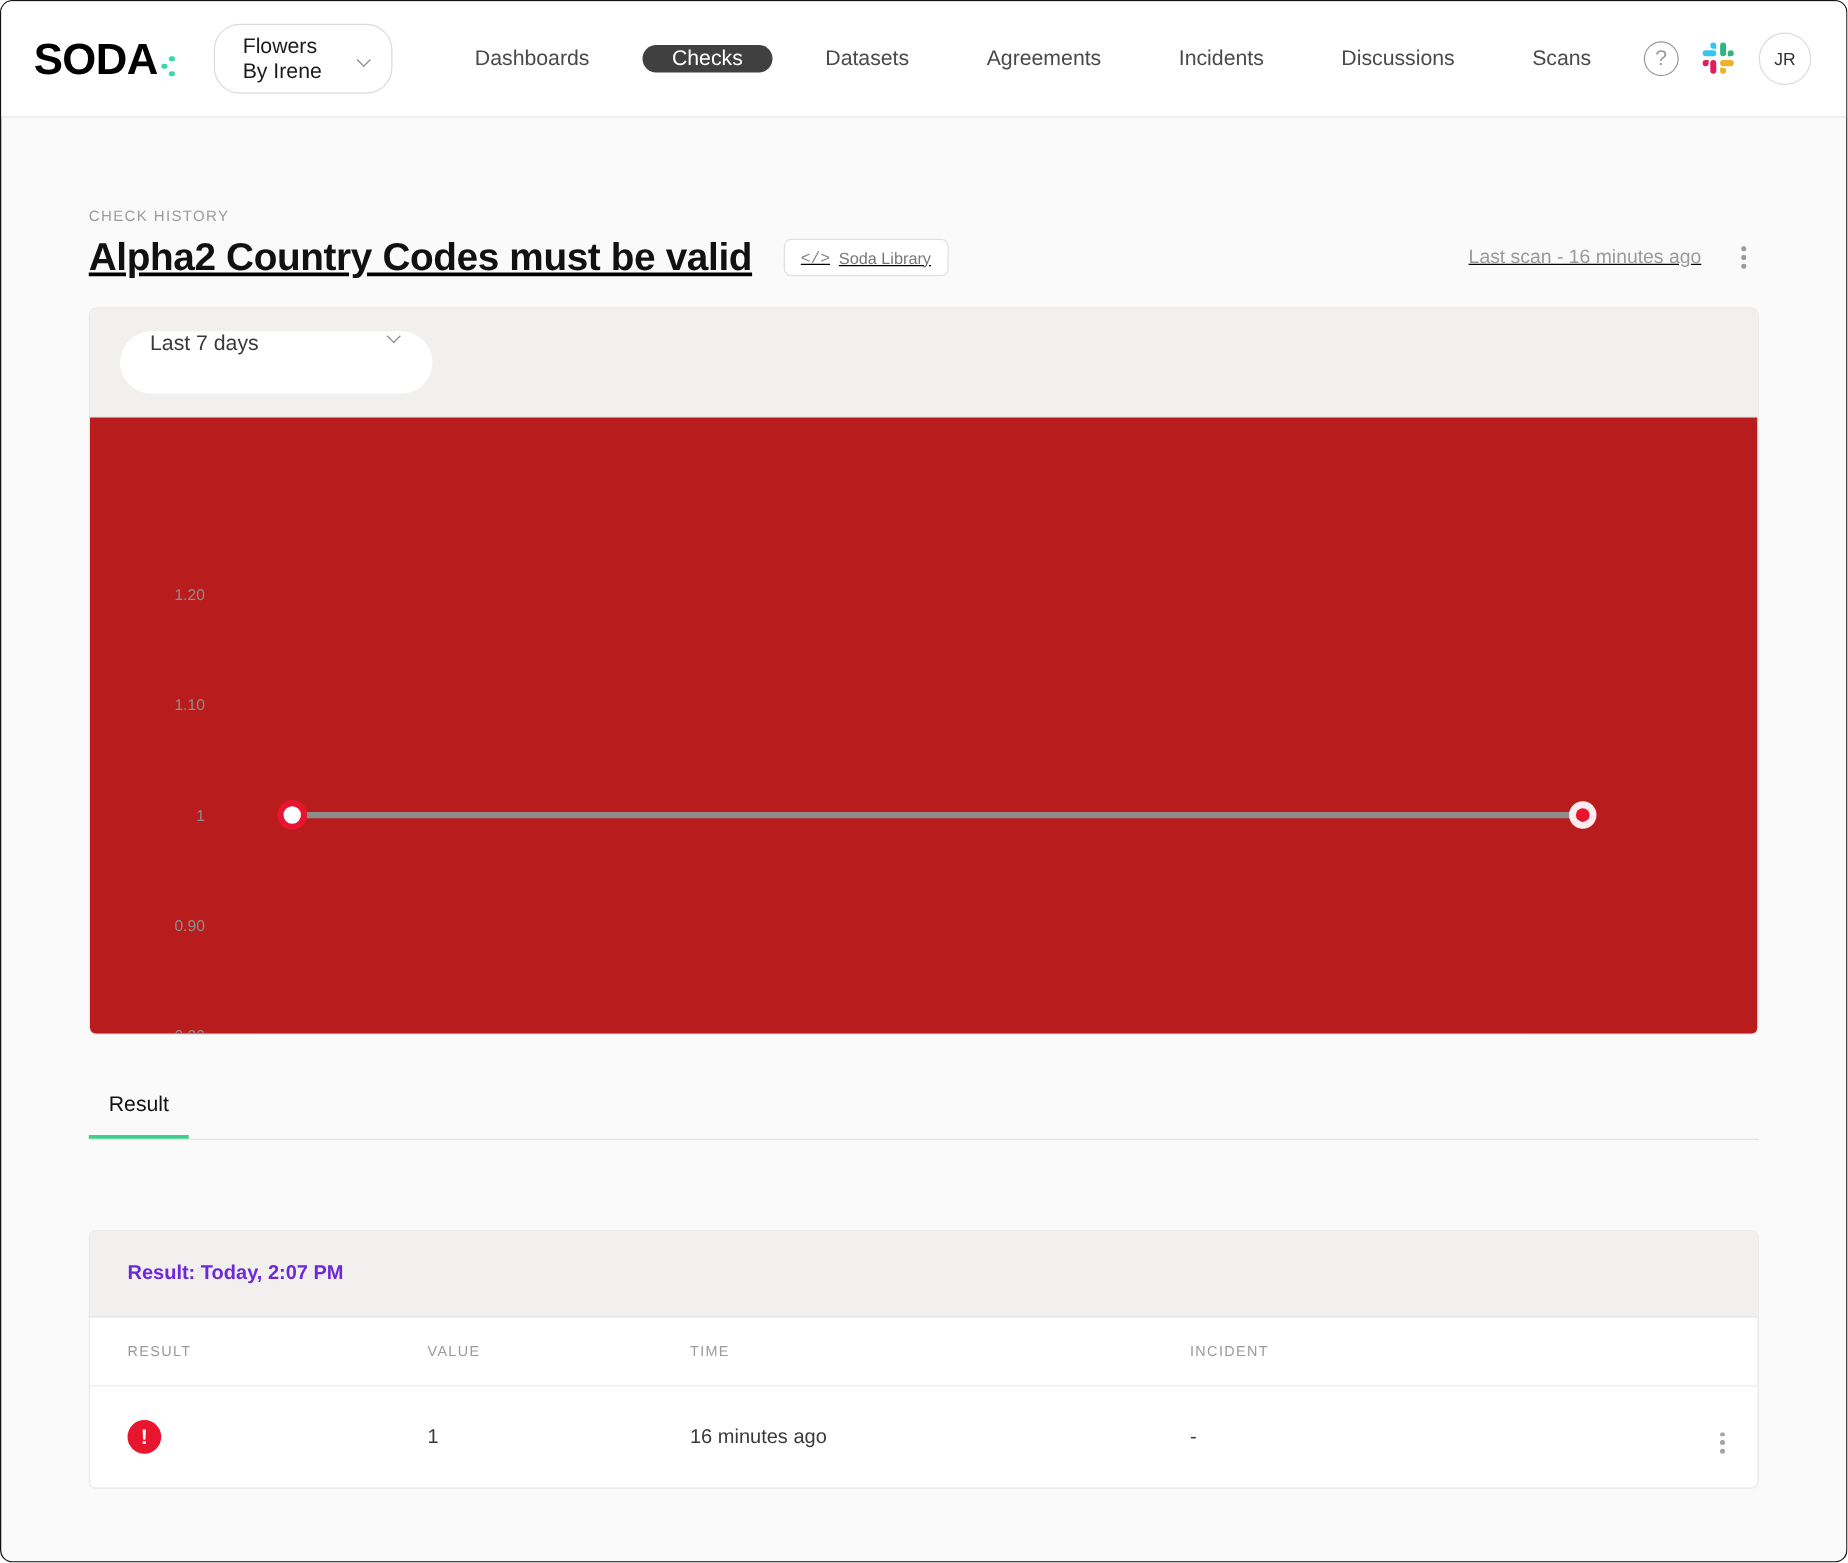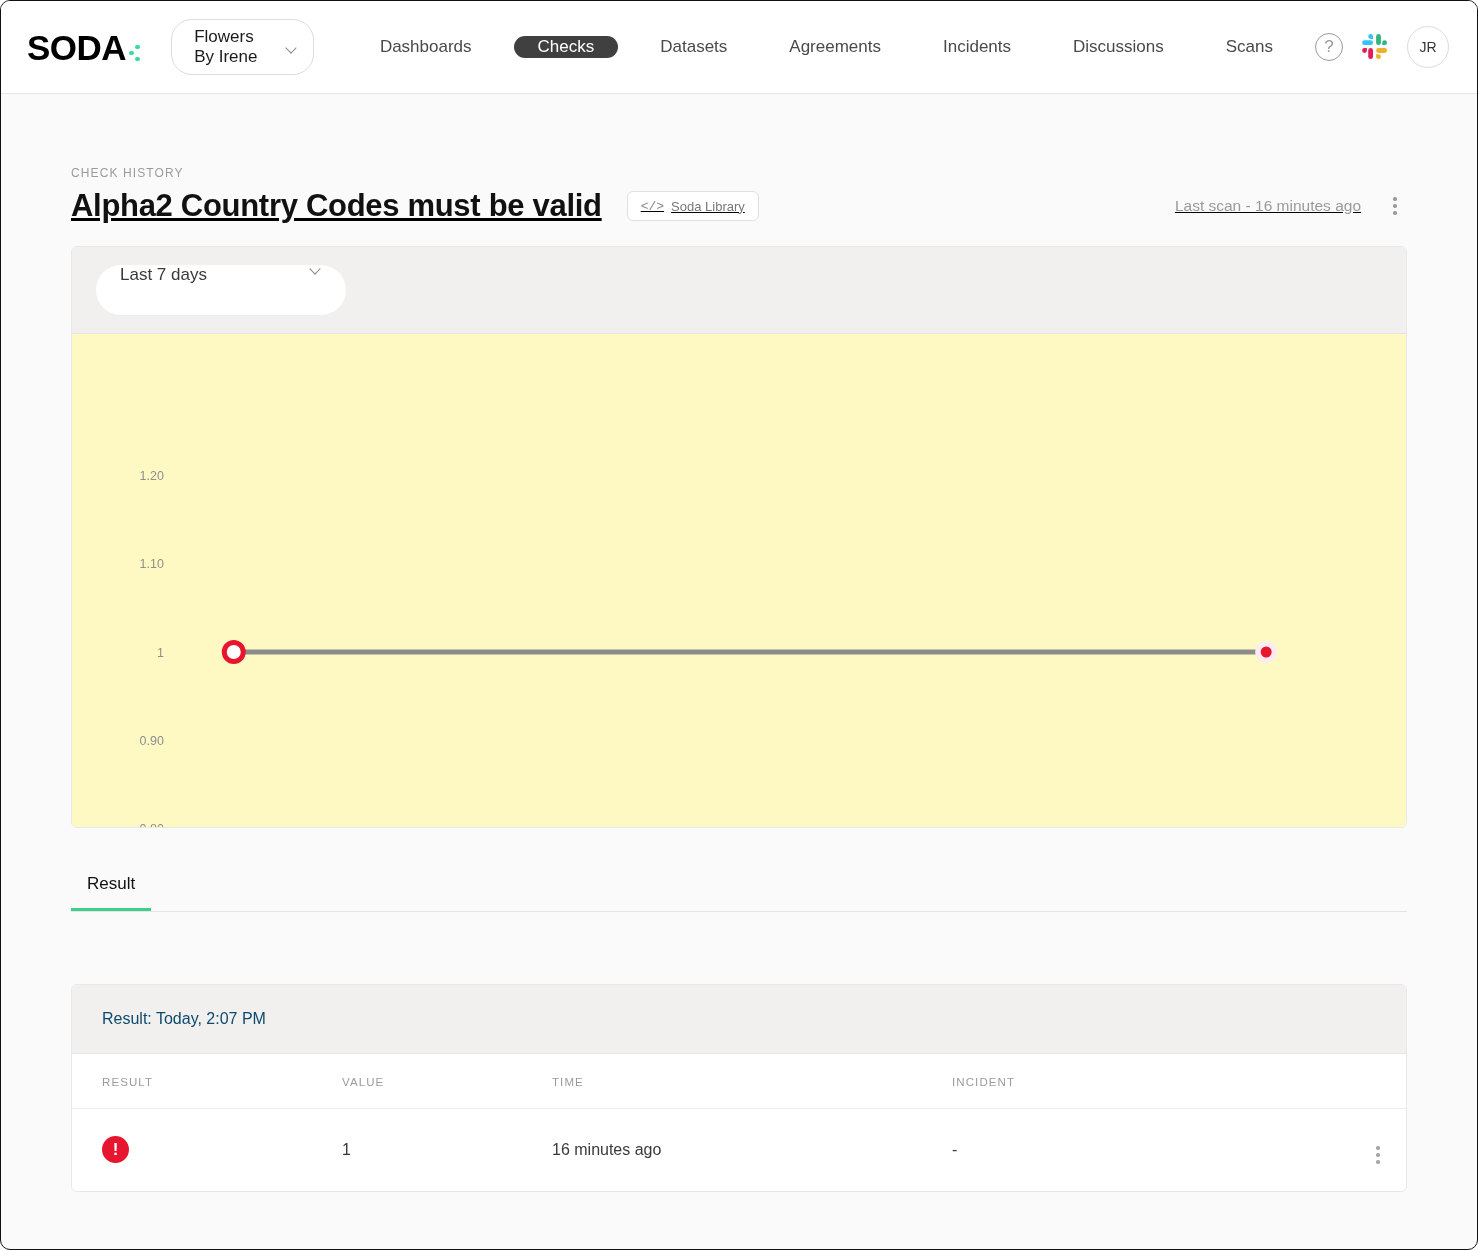--- a/index.html
+++ b/index.html
@@ -187,21 +187,21 @@
     background: #fff;
     border-radius: 25px;
     padding: 0 24px;
     font-size: 17px;
     color: #3a3a3a;
     cursor: pointer;
   }
   .range-select .sel-label { flex: 1; }
 
   .chart-body {
-    background: #fef9c3;
+    background: #b91c1c;
     height: 493px;
     position: relative;
   }
   .plot-svg { display: block; width: 100%; height: 100%; }
 
   
   .tabs {
     margin-top: 46px;
     border-bottom: 1px solid #e4e4e4;
     display: flex;
@@ -222,22 +222,22 @@
     background: #fff;
     border: 1px solid #e8e8e8;
     border-radius: 6px;
     overflow: hidden;
   }
   .result-head {
     background: #f1f0ee;
     border-bottom: 1px solid #e6e5e3;
     padding: 25px 30px;
     font-size: 16px;
-    font-weight: 400;
-    color: #0c4a6e;
+    font-weight: 700;
+    color: #6d28d9;
   }
   table.result-table { width: 100%; border-collapse: collapse; }
   table.result-table th {
     text-align: left;
     font-size: 11.5px;
     letter-spacing: 1.1px;
     color: #9b9b9b;
     font-weight: 400;
     text-transform: uppercase;
     padding: 22px 0 20px 0;

